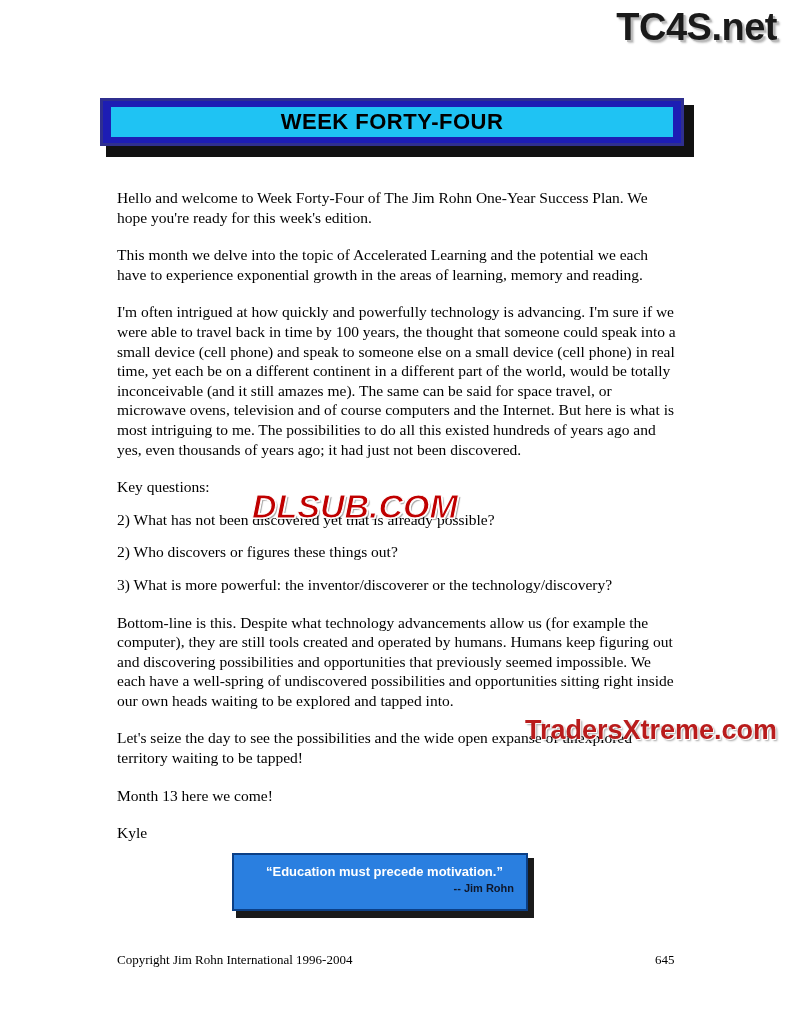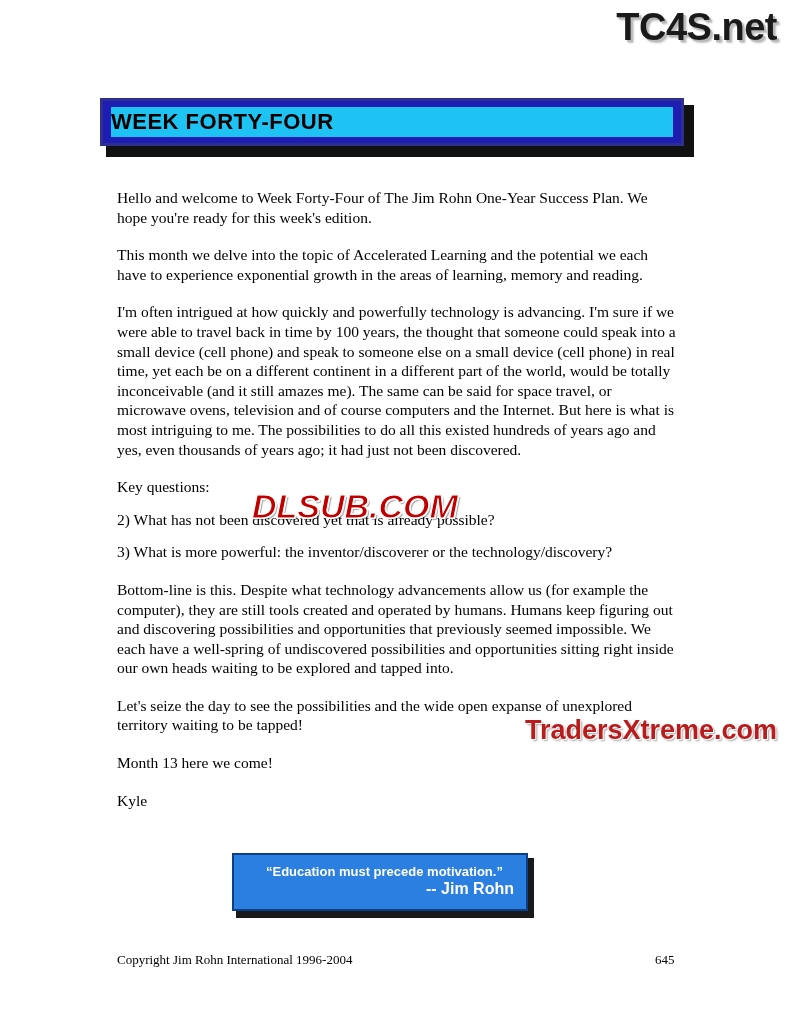--- a/index.html
+++ b/index.html
@@ -63,20 +63,21 @@
   }
   .title-inner {
     position: absolute;
     left: 8px;
     top: 6px;
     right: 8px;
     bottom: 6px;
     background: #1fc3f3;
     display: flex;
     align-items: center;
+    justify-content: center;
   }
   .title-text {
     font-family: "Liberation Sans", sans-serif;
     font-weight: bold;
     font-size: 22px;
     color: #000000;
     letter-spacing: 0.5px;
   }
 
   
@@ -147,22 +148,22 @@
     font-family: "Liberation Sans", sans-serif;
     font-weight: bold;
     font-size: 13px;
     color: #ffffff;
     line-height: 17px;
     margin-left: 20px;
   }
   .quote-attr {
     font-family: "Liberation Sans", sans-serif;
     font-weight: bold;
-    font-size: 16px;
-    color: #ffffff;
+    font-size: 11px;
+    color: #0f172a;
     text-align: right;
     line-height: 17px;
   }
 
   
   .footer-copy {
     position: absolute;
     left: 117px;
     top: 952px;
     font-size: 13px;
@@ -200,20 +201,21 @@
       </div>
     </div>
   </div>
 
   <div class="body-area">
     <p class="para">Hello and welcome to Week Forty-Four of The Jim Rohn One-Year Success Plan. We hope you're ready for this week's edition.</p>
     <p class="para">This month we delve into the topic of Accelerated Learning and the potential we each have to experience exponential growth in the areas of learning, memory and reading.</p>
     <p class="para">I'm often intrigued at how quickly and powerfully technology is advancing. I'm sure if we were able to travel back in time by 100 years, the thought that someone could speak into a small device (cell phone) and speak to someone else on a small device (cell phone) in real time, yet each be on a different continent in a different part of the world, would be totally inconceivable (and it still amazes me). The same can be said for space travel, or microwave ovens, television and of course computers and the Internet. But here is what is most intriguing to me. The possibilities to do all this existed hundreds of years ago and yes, even thousands of years ago; it had just not been discovered.</p>
     <p class="para tight">Key questions:</p>
     <p class="para tight">2) What has not been discovered yet that is already possible?</p>
+    <p class="para tight">2) Who discovers or figures these things out?</p>
     <p class="para">3) What is more powerful: the inventor/discoverer or the technology/discovery?</p>
     <p class="para">Bottom-line is this. Despite what technology advancements allow us (for example the computer), they are still tools created and operated by humans. Humans keep figuring out and discovering possibilities and opportunities that previously seemed impossible. We each have a well-spring of undiscovered possibilities and opportunities sitting right inside our own heads waiting to be explored and tapped into.</p>
     <p class="para">Let's seize the day to see the possibilities and the wide open expanse of unexplored territory waiting to be tapped!</p>
     <p class="para">Month 13 here we come!</p>
     <p class="para">Kyle</p>
   </div>
 
   <div class="dlsub">DLSUB.COM</div>
 
   <div class="quote-wrap">

